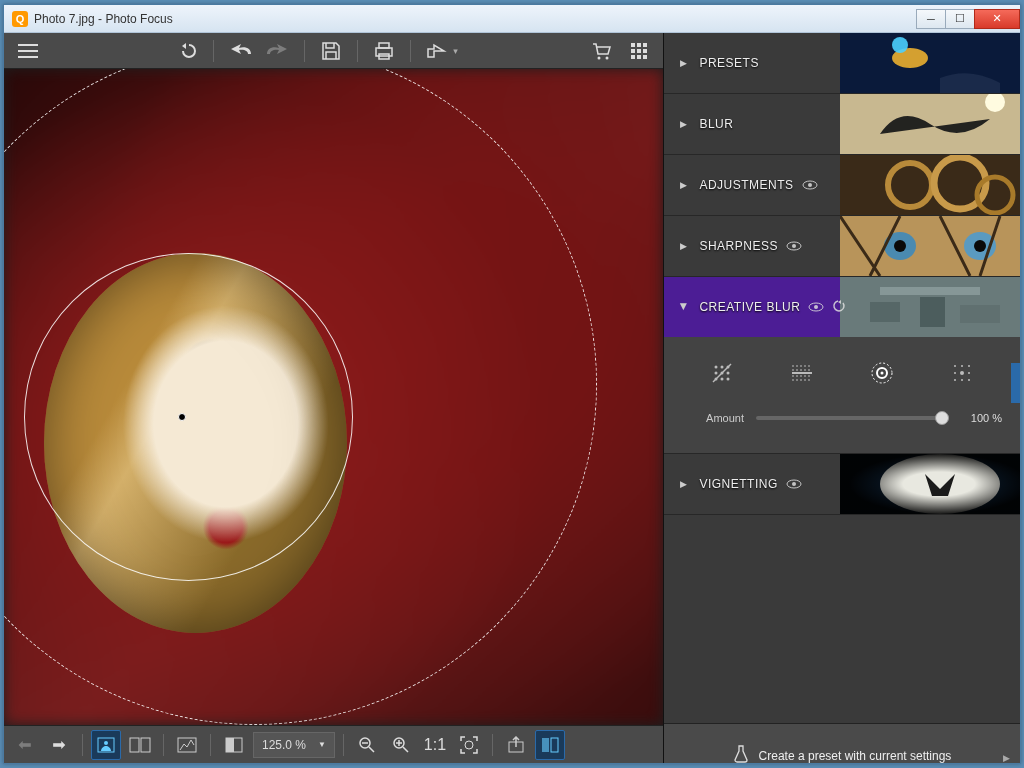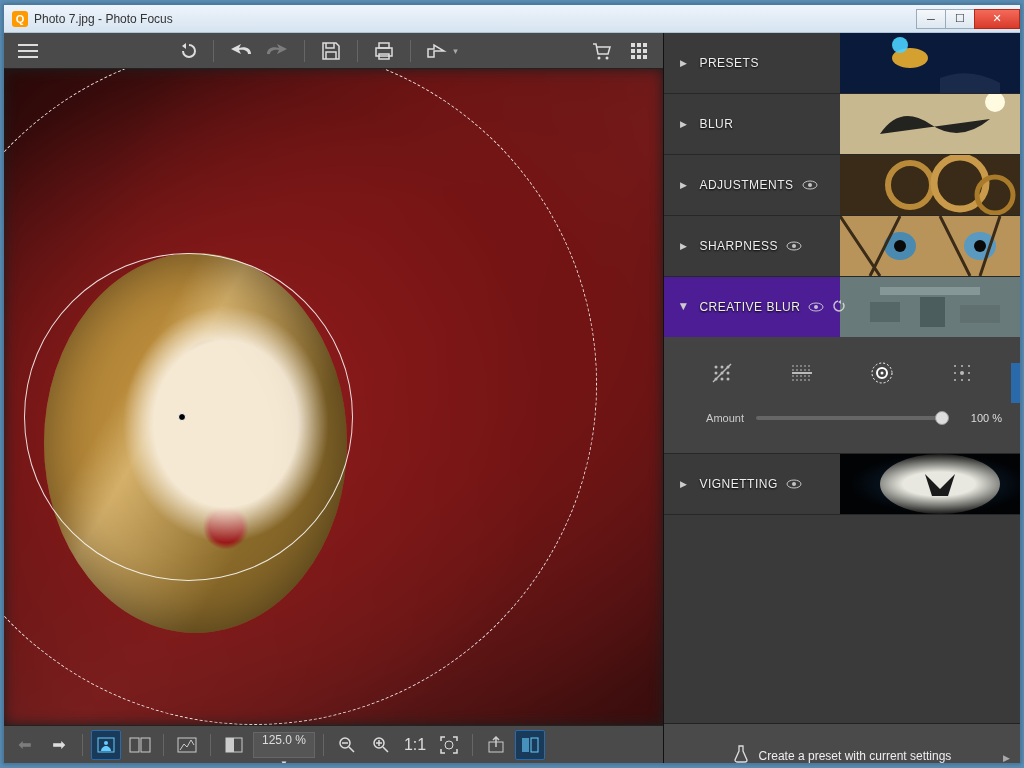--- a/index.html
+++ b/index.html
@@ -31,21 +31,21 @@
   radial-gradient(circle at 60% 72%, #9a1a1a 0 5%, transparent 7%),
   linear-gradient(120deg, #b88a3a 0 30%, #d4b06a 40%, #8a6a2a 70%);
   box-shadow: inset 0 0 60px rgba(0,0,0,.5);
 }
 .circle-solid { position: absolute; border: 1px solid rgba(255,255,255,.85); border-radius: 50%; }
 .circle-dashed { position: absolute; border: 1px dashed rgba(255,255,255,.85); border-radius: 50%; }
 .centerdot { position: absolute; width: 8px; height: 8px; border: 1px solid #fff; border-radius: 50%; background: #000; transform: translate(-50%,-50%); }
 .statusbar { height: 38px; background: #4a4a4a; display: flex; align-items: center; padding: 0 6px; gap: 4px; color: #ddd; border-top: 1px solid #222; }
 .sbtn { min-width: 30px; height: 30px; display: flex; align-items: center; justify-content: center; cursor: pointer; border-radius: 2px; }
 .sbtn.active { background: #1a3a5a; border: 1px solid #2a6aaa; }
-.zoombox { padding: 0 8px; height: 26px; background: #555; display: flex; align-items: center; font-size: 12px; gap: 12px; border: 1px solid #666; flex-direction: column; }
+.zoombox { padding: 0 8px; height: 26px; background: #555; display: flex; align-items: center; font-size: 12px; gap: 12px; border: 1px solid #666; }
 .side { width: 356px; background: #3a3a3a; display: flex; flex-direction: column; position: relative; }
 .panel { border-bottom: 1px solid #272727; }
 .phead { height: 60px; display: flex; align-items: center; padding: 0 16px; color: #eee; font-size: 12px; letter-spacing: .5px; cursor: pointer; position: relative; overflow: hidden; }
 .phead .arrow { margin-right: 12px; font-size: 9px; color: #ccc; }
 .phead .plabel { z-index: 2; text-shadow: 0 1px 2px #000; }
 .phead .eye { margin-left: 8px; z-index: 2; opacity: .85; }
 .phead .thumb { position: absolute; right: 0; top: 0; bottom: 0; width: 180px; z-index: 1; }
 .pbody { background: #434343; padding: 14px 18px 18px; color: #ddd; font-size: 12px; }
 .blurmodes { display: flex; justify-content: space-around; align-items: center; height: 44px; margin-bottom: 6px; }
 .bmode { width: 40px; height: 32px; display: flex; align-items: center; justify-content: center; cursor: pointer; color: #bbb; }

